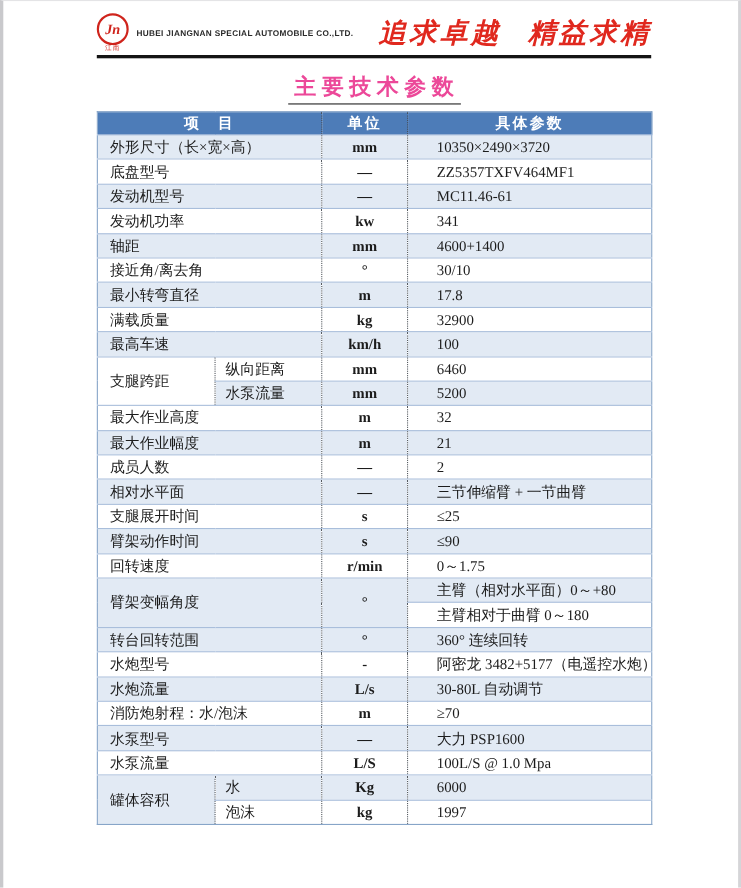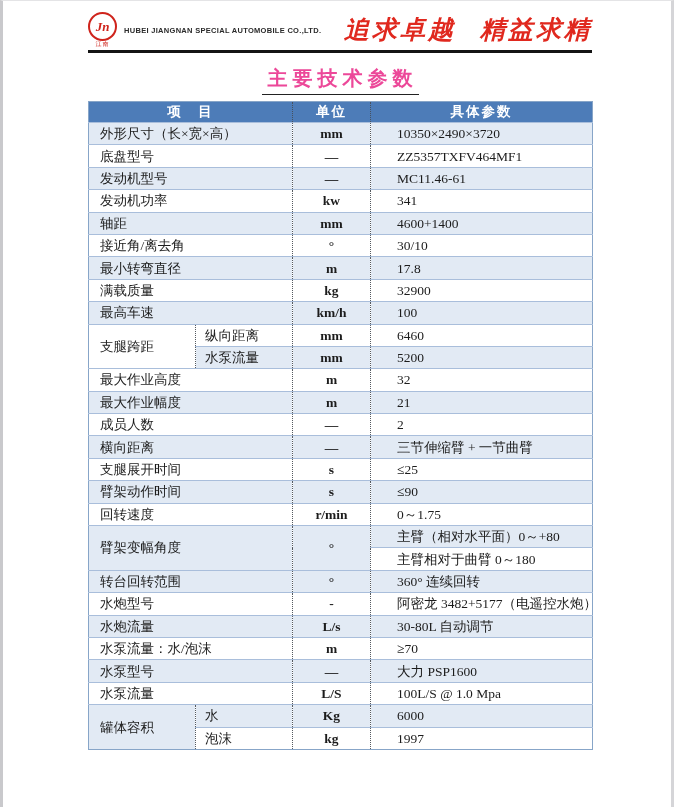--- a/index.html
+++ b/index.html
@@ -177,21 +177,21 @@
             <td colspan="2" class="cell-item">最大作业幅度</td>
             <td class="cell-unit">m</td>
             <td class="cell-value">21</td>
           </tr>
           <tr>
             <td colspan="2" class="cell-item">成员人数</td>
             <td class="cell-unit">—</td>
             <td class="cell-value">2</td>
           </tr>
           <tr class="shade">
-            <td colspan="2" class="cell-item">横向距离</td>
+            <td colspan="2" class="cell-item">相对水平面</td>
             <td class="cell-unit">—</td>
             <td class="cell-value">三节伸缩臂 + 一节曲臂</td>
           </tr>
           <tr>
             <td colspan="2" class="cell-item">支腿展开时间</td>
             <td class="cell-unit">s</td>
             <td class="cell-value">≤25</td>
           </tr>
           <tr class="shade">
             <td colspan="2" class="cell-item">臂架动作时间</td>
@@ -220,21 +220,21 @@
             <td colspan="2" class="cell-item">水炮型号</td>
             <td class="cell-unit">-</td>
             <td class="cell-value">阿密龙 3482+5177（电遥控水炮）</td>
           </tr>
           <tr class="shade">
             <td colspan="2" class="cell-item">水炮流量</td>
             <td class="cell-unit">L/s</td>
             <td class="cell-value">30-80L 自动调节</td>
           </tr>
           <tr>
-            <td colspan="2" class="cell-item">水泵流量：水/泡沫</td>
+            <td colspan="2" class="cell-item">消防炮射程：水/泡沫</td>
             <td class="cell-unit">m</td>
             <td class="cell-value">≥70</td>
           </tr>
           <tr class="shade">
             <td colspan="2" class="cell-item">水泵型号</td>
             <td class="cell-unit">—</td>
             <td class="cell-value">大力 PSP1600</td>
           </tr>
           <tr>
             <td colspan="2" class="cell-item">水泵流量</td>

